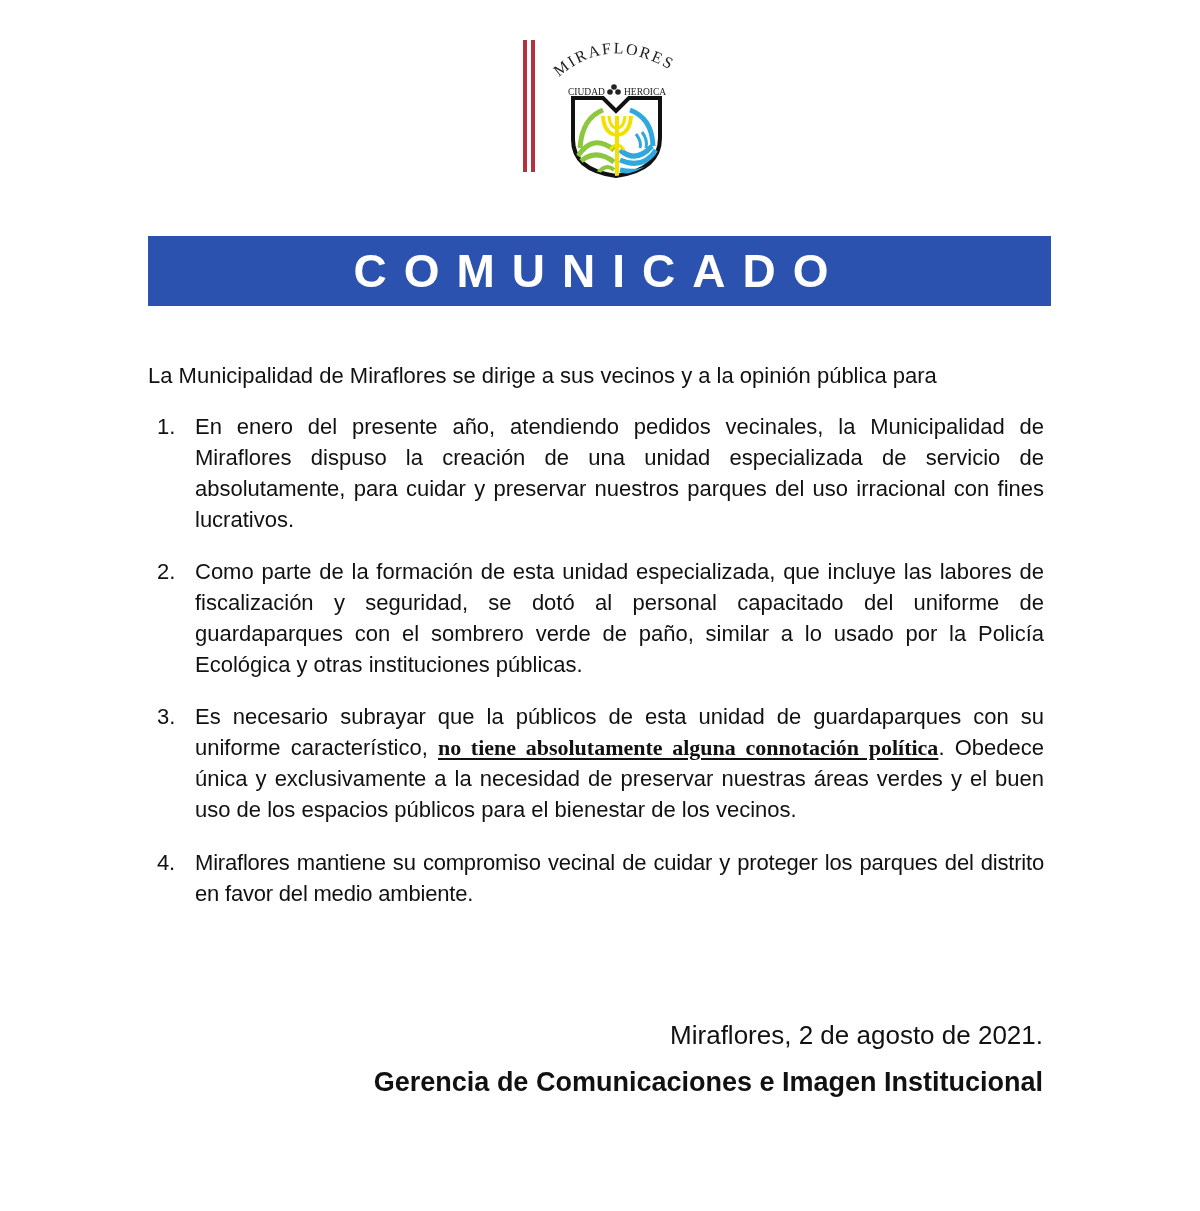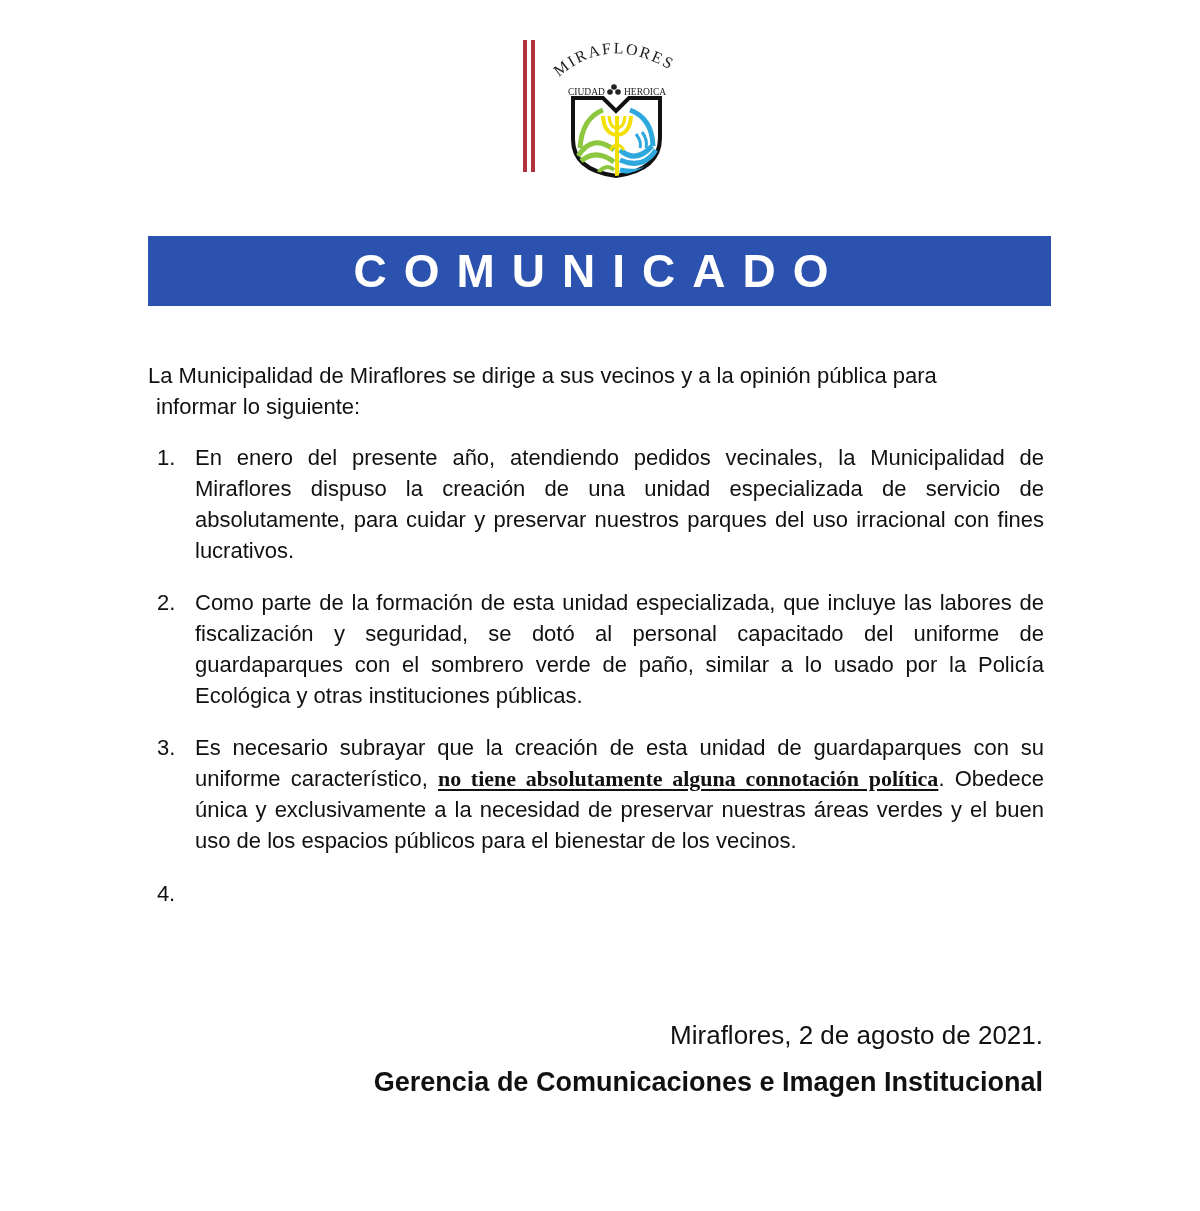--- a/index.html
+++ b/index.html
@@ -168,36 +168,36 @@
   </div>
 </div>
 
 <div class="banner">
   <span class="banner-title">COMUNICADO</span>
 </div>
 
 <div class="content">
   <p class="intro">
     <span>La Municipalidad de Miraflores se dirige a sus vecinos y a la opinión pública para</span>
-    <span class="line2">informar lo siguiente:</span>
   </p>
 
   <ol class="points">
     <li class="point p1">
       <span class="num">1.</span>
       <span>En enero del presente año, atendiendo pedidos vecinales, la Municipalidad de Miraflores dispuso la creación de una unidad especializada de servicio de absolutamente, para cuidar y preservar nuestros parques del uso irracional con fines lucrativos.</span>
     </li>
     <li class="point p2">
       <span class="num">2.</span>
       <span>Como parte de la formación de esta unidad especializada, que incluye las labores de fiscalización y seguridad, se dotó al personal capacitado del uniforme de guardaparques con el sombrero verde de paño, similar a lo usado por la Policía Ecológica y otras instituciones públicas.</span>
     </li>
     <li class="point p3">
       <span class="num">3.</span>
-      <span>Es necesario subrayar que la creación de esta unidad de guardaparques con su uniforme característico, </span><span class="emph">no tiene absolutamente alguna connotación política</span><span>. Obedece única y exclusivamente a la necesidad de preservar nuestras áreas verdes y el buen uso de los espacios públicos para el bienestar de los vecinos.</span>
+      <span>Es necesario subrayar que la públicos de esta unidad de guardaparques con su uniforme característico, </span><span class="emph">no tiene absolutamente alguna connotación política</span><span>. Obedece única y exclusivamente a la necesidad de preservar nuestras áreas verdes y el buen uso de los espacios públicos para el bienestar de los vecinos.</span>
     </li>
     <li class="point p4">
       <span class="num">4.</span>
+      <span>Miraflores mantiene su compromiso vecinal de cuidar y proteger los parques del distrito en favor del medio ambiente.</span>
     </li>
   </ol>
 </div>
 
 <div class="date">Miraflores, 2 de agosto de 2021.</div>
 <div class="signature">Gerencia de Comunicaciones e Imagen Institucional</div>
 
 </body></html>

